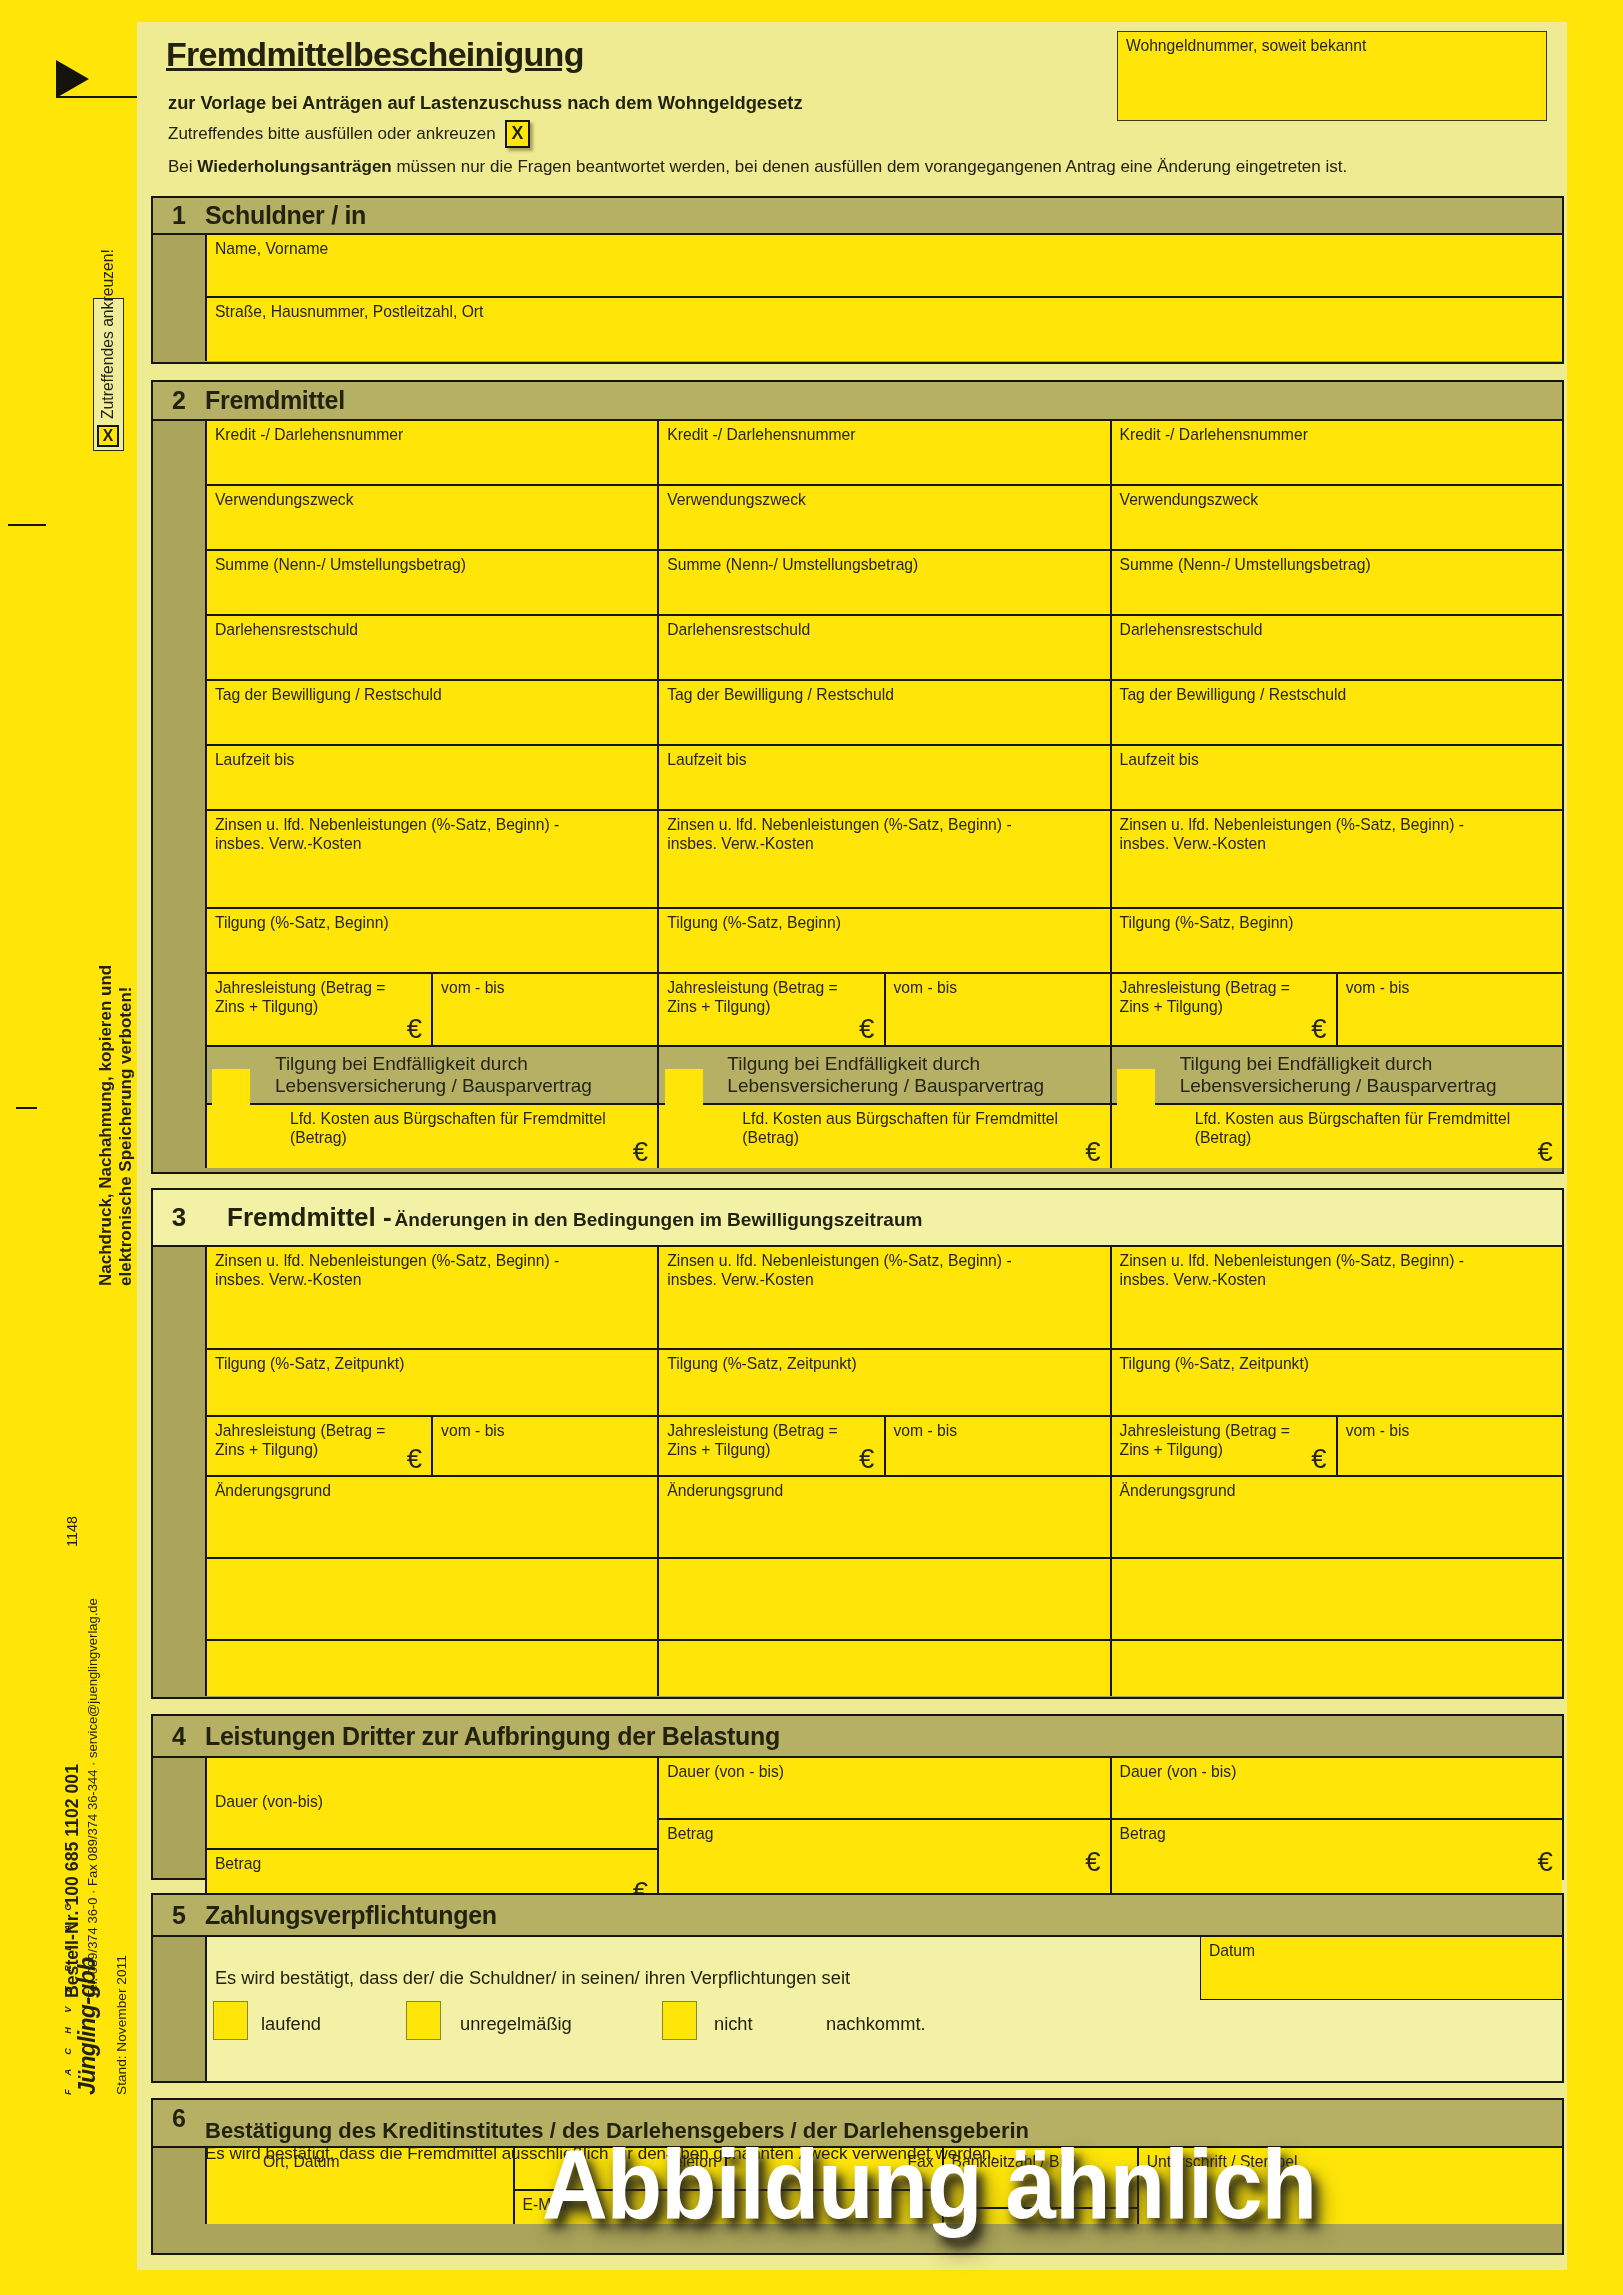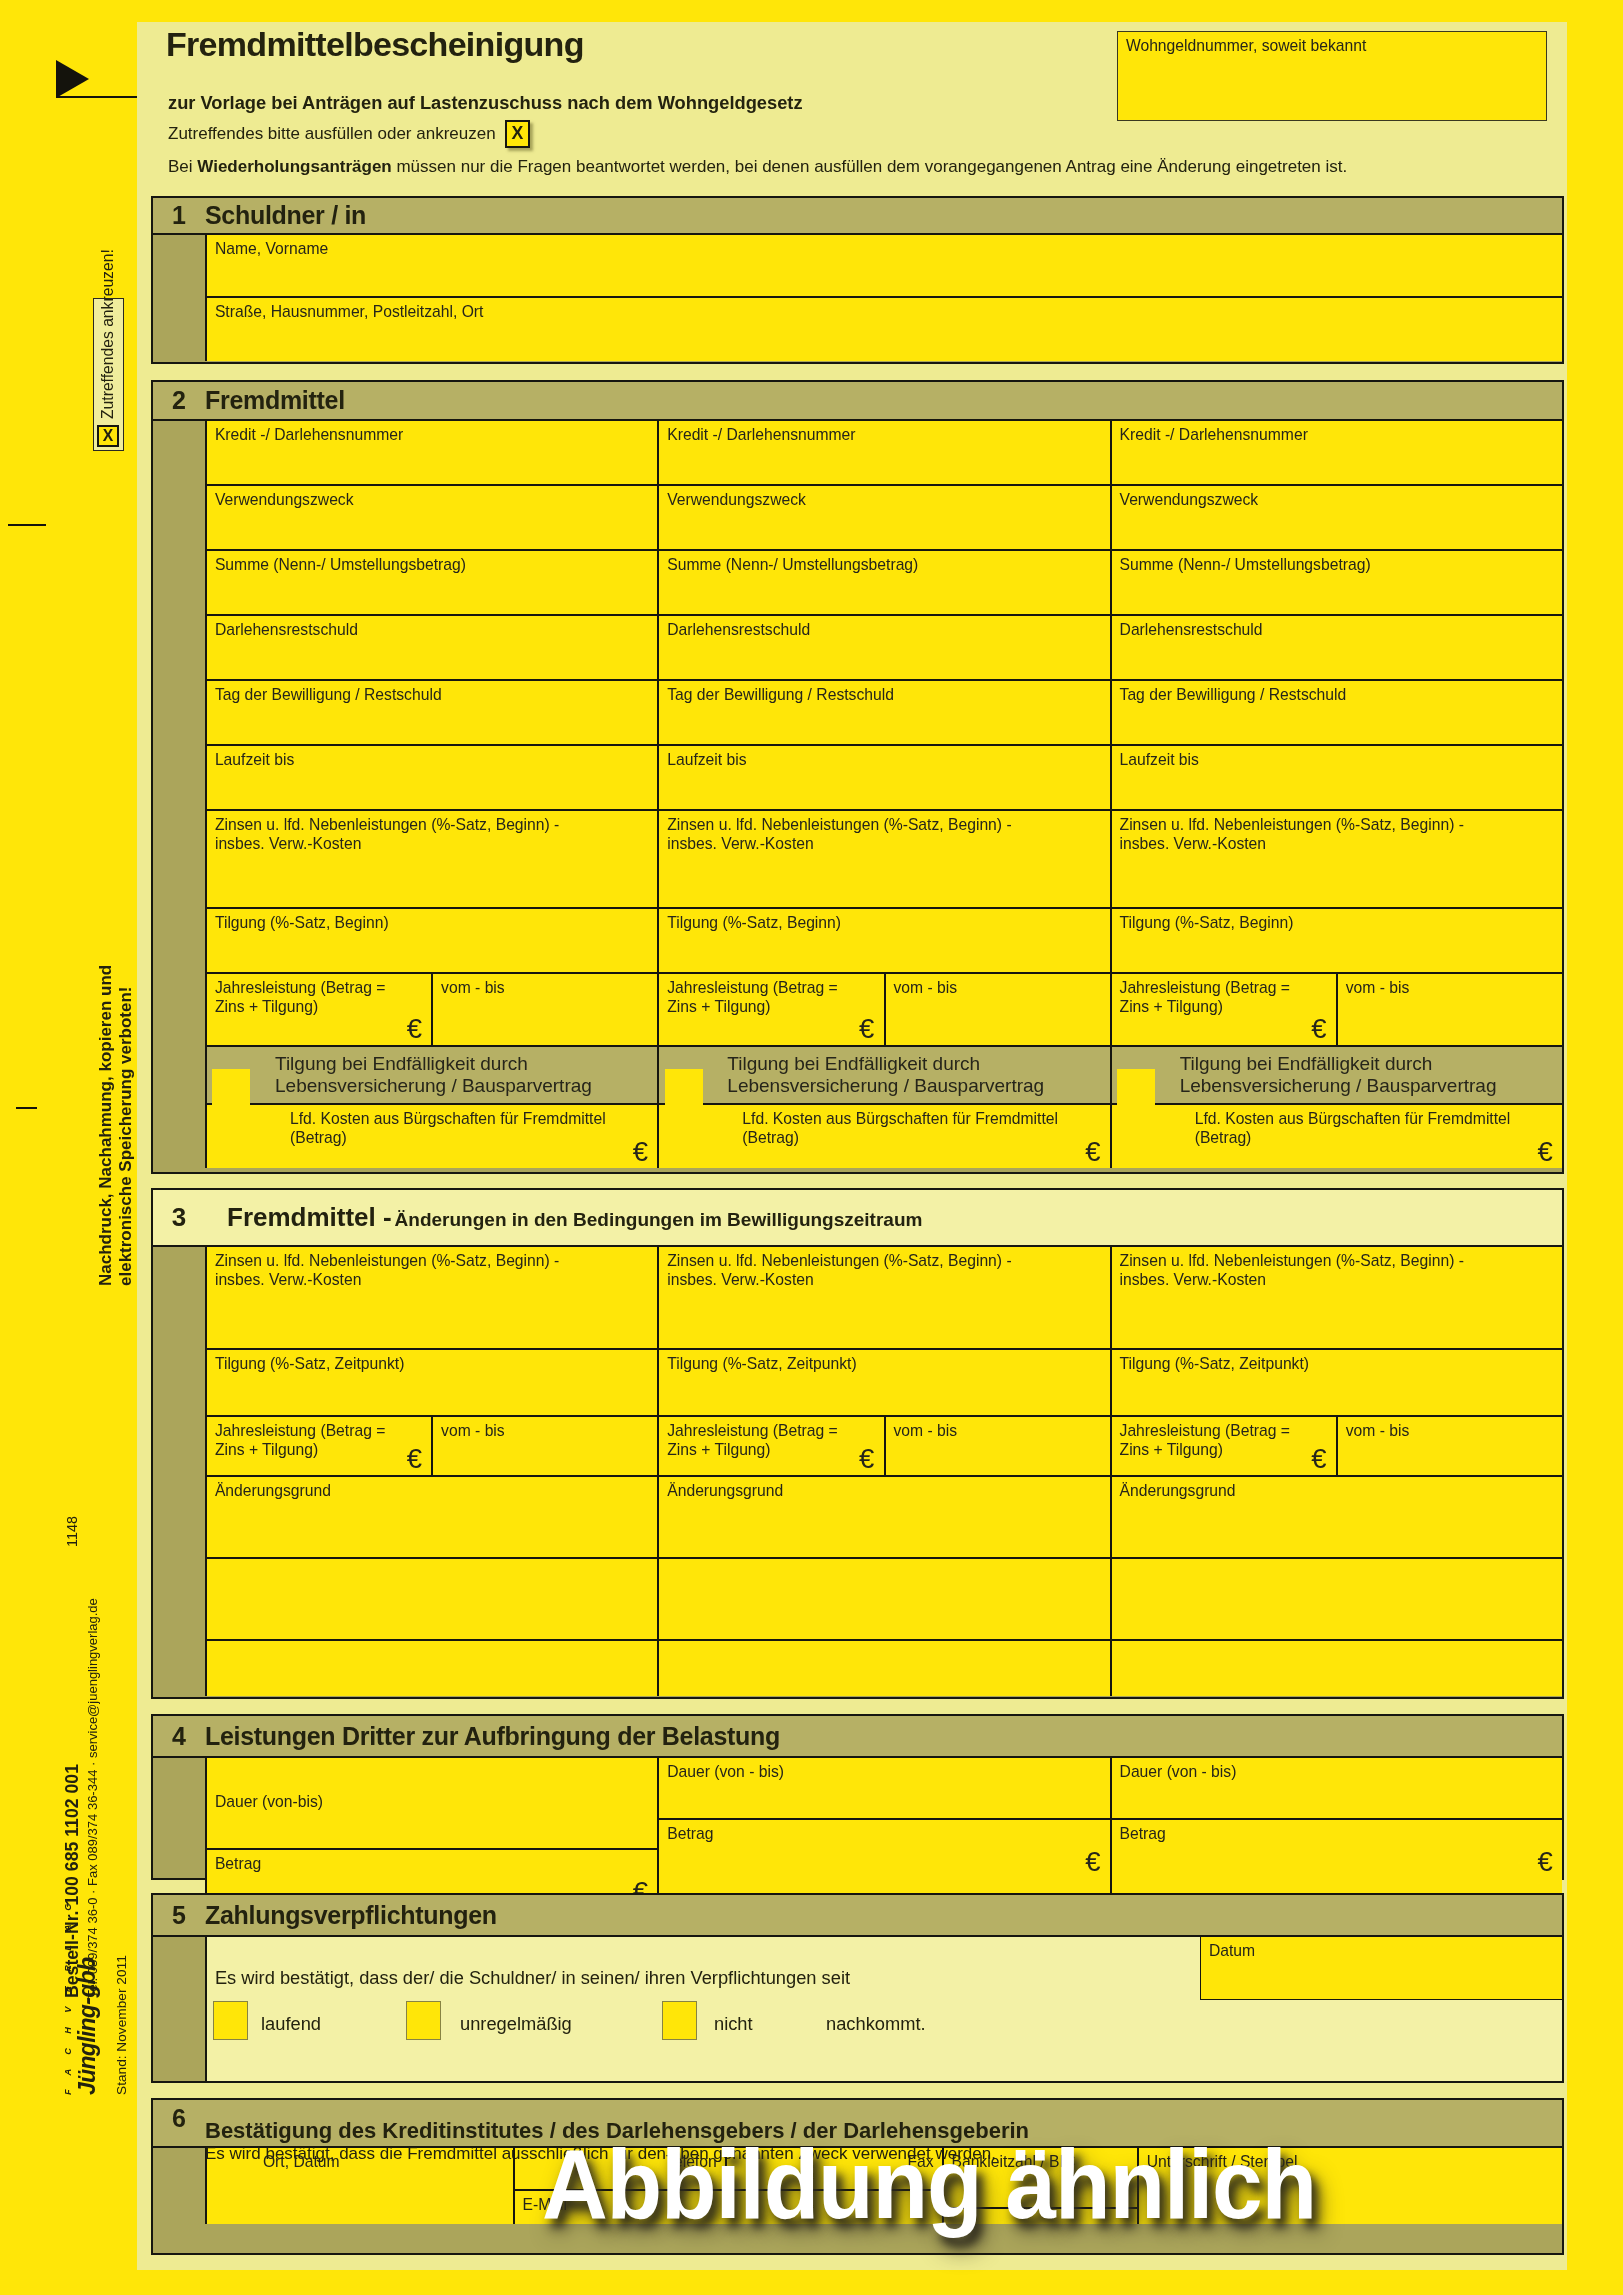--- a/index.html
+++ b/index.html
@@ -5,21 +5,21 @@
   html,body{margin:0;padding:0;}
   body{
     width:1623px;height:2295px;position:relative;
     background:#ffe608;
     font-family:"Liberation Sans","DejaVu Sans",sans-serif;
     color:#23220f;overflow:hidden;
   }
   .sheet{position:absolute;left:137px;top:21.6px;width:1430px;height:2248px;background:#eeeb92;}
 
   
-  .title{position:absolute;left:166px;top:25px;font-size:34px;font-weight:bold;letter-spacing:-0.7px;}
+  .title{position:absolute;left:166px;top:35px;font-size:34px;font-weight:bold;letter-spacing:-0.7px;text-decoration:underline;}
   .subtitle{position:absolute;left:168px;top:92px;font-size:18.3px;font-weight:bold;}
   .instr{position:absolute;left:168px;top:120px;font-size:17px;display:flex;align-items:center;}
   .xbox{display:inline-block;width:21px;height:23.6px;background:#ffe608;border:2px solid #161610;
         font-weight:bold;font-size:17.7px;text-align:center;line-height:23.6px;margin-left:9.2px;
         box-shadow:2.6px 2.6px 2.6px rgba(110,105,45,.55);}
   .repeat{position:absolute;left:168px;top:157px;font-size:17px;}
   .wgbox{position:absolute;left:1117px;top:31px;width:430px;height:90px;background:#ffe608;
          border:1.3px solid #3a381f;box-sizing:border-box;}
   .wgbox .lbl{font-size:15.7px;}
 

